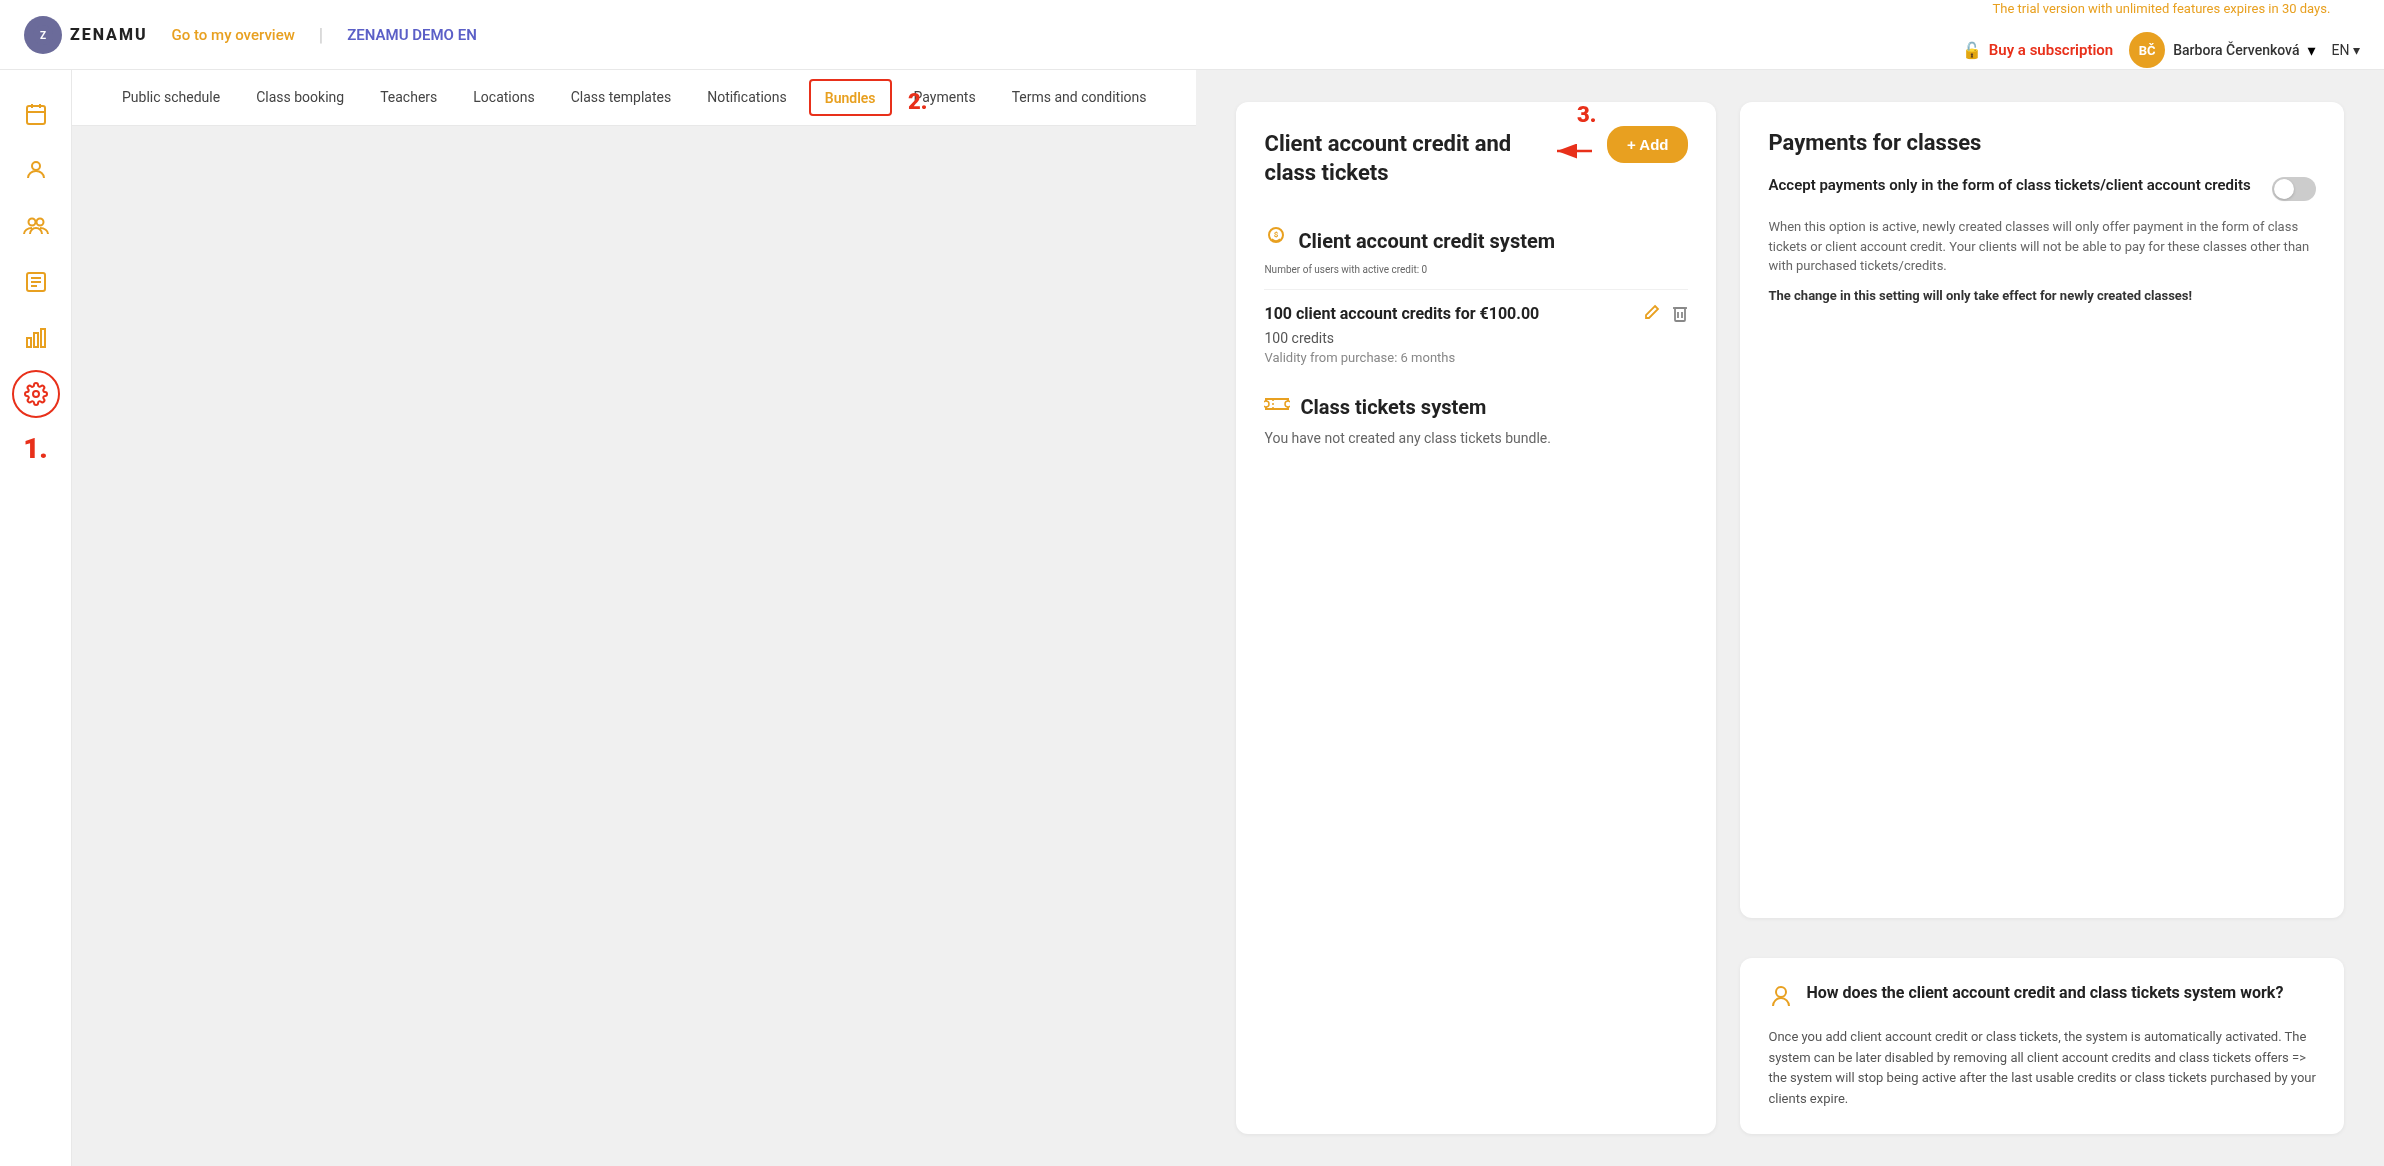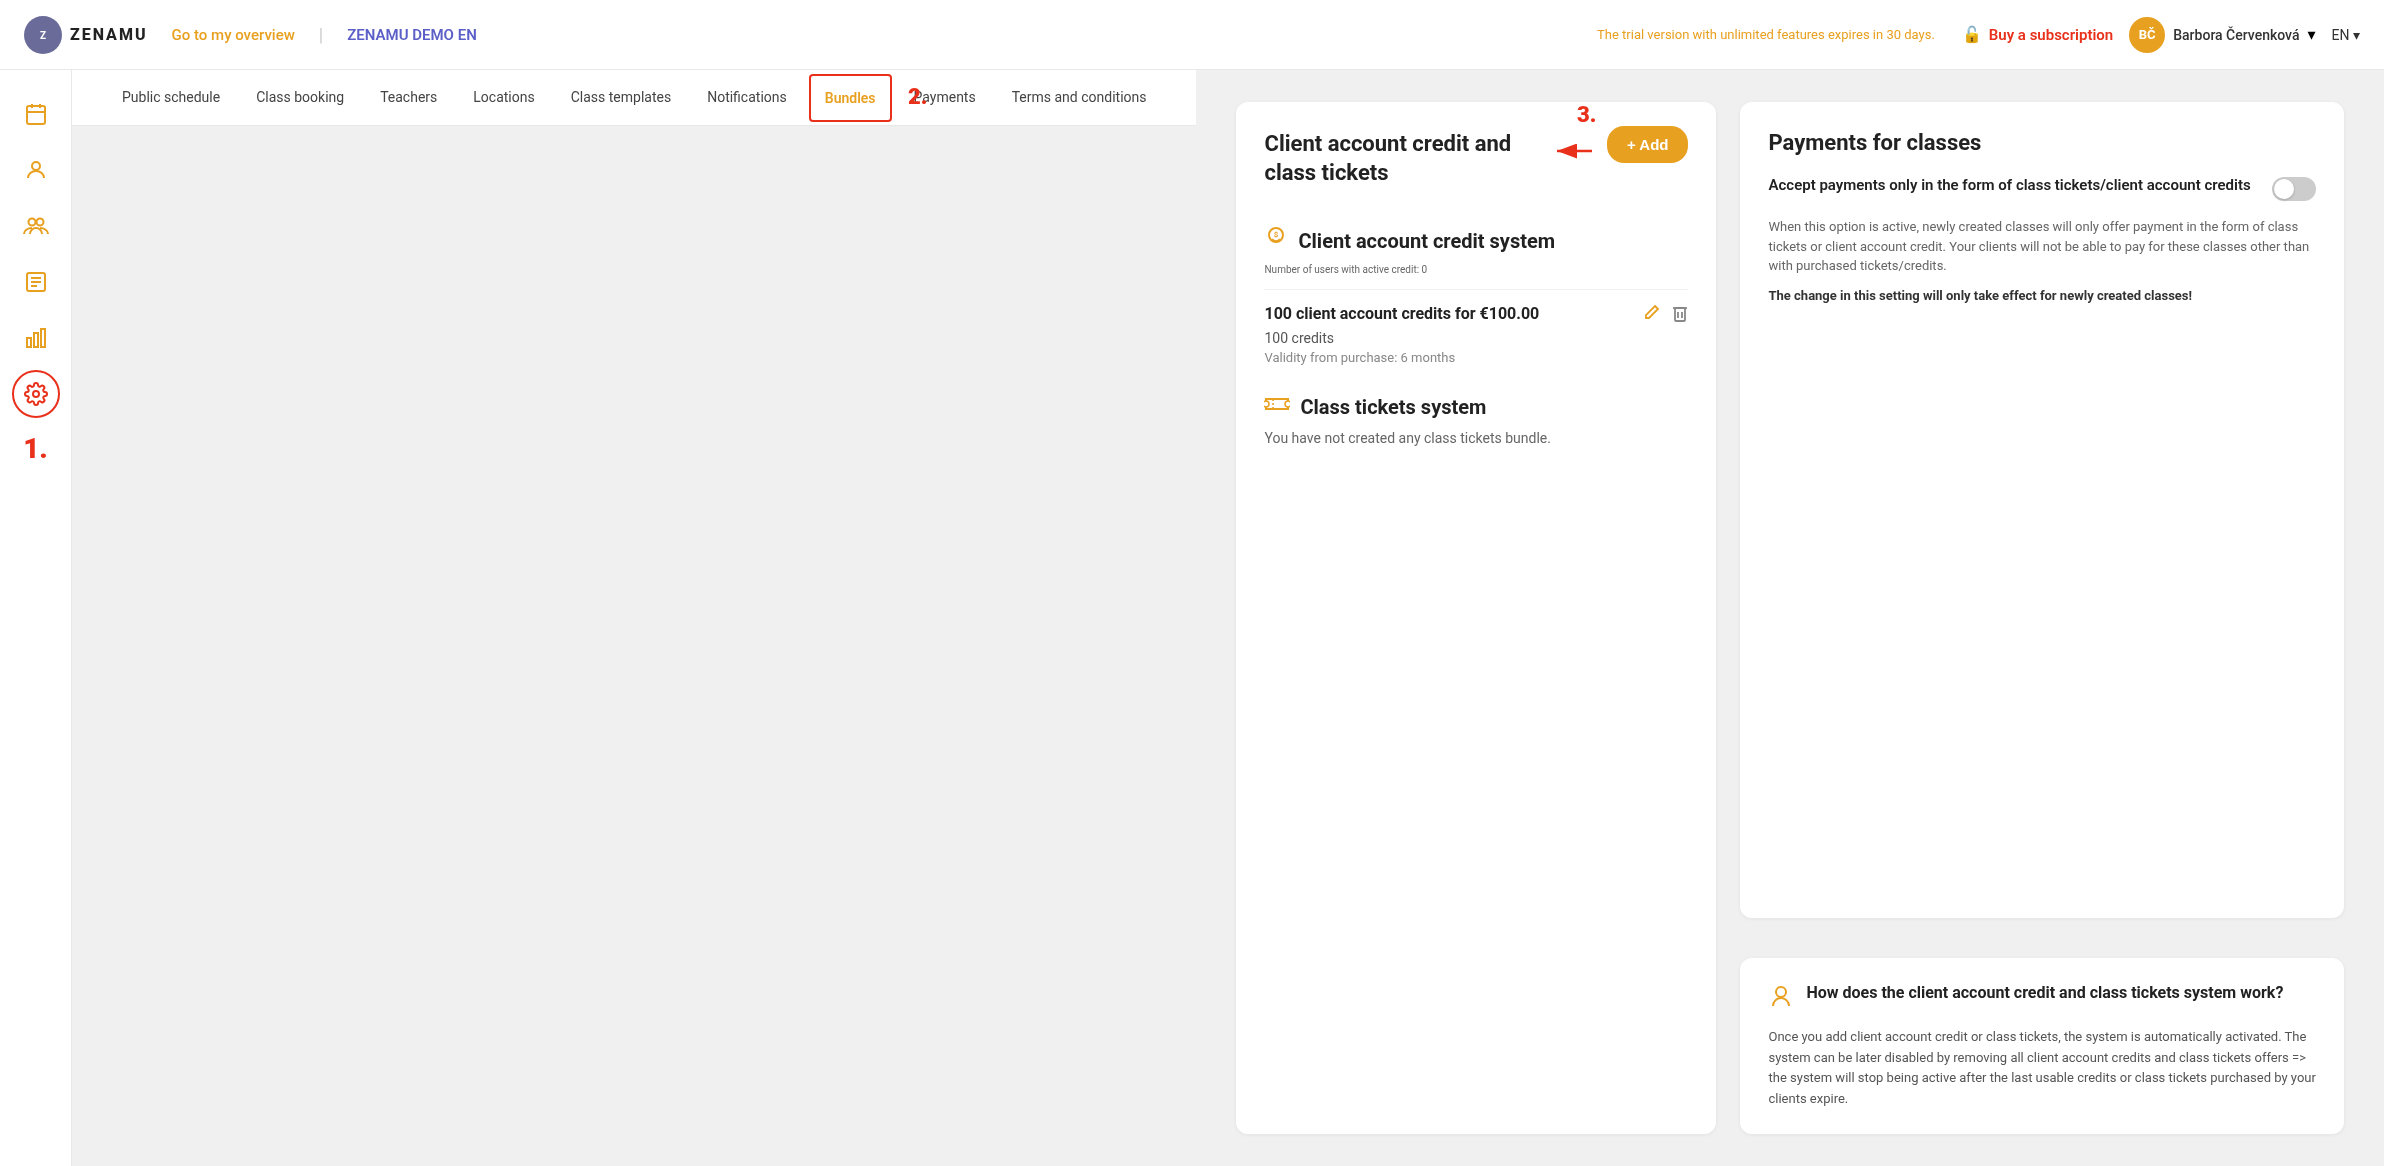--- a/index.html
+++ b/index.html
@@ -56,22 +56,22 @@
     }
     .header-demo {
       color: #5b5fc7;
       font-size: 15px;
       font-weight: 600;
     }
     .header-right {
       margin-left: auto;
       display: flex;
       align-items: center;
-      gap: 28px;
-      flex-direction: row;
+      gap: 16px;
+      flex-direction: column;
       justify-content: center;
     }
     .trial-notice {
       color: #e8a020;
       font-size: 13px;
       text-align: right;
     }
     .header-actions {
       display: flex;
       align-items: center;
@@ -176,21 +176,21 @@
       cursor: pointer;
       border-bottom: 2px solid transparent;
       white-space: nowrap;
     }
     .nav-item.highlighted {
       border: 2px solid #e8301a;
       border-radius: 4px;
       color: #e8a020;
       font-weight: 600;
       margin: 0 4px;
-      height: 48px;
+      height: 37px;
       padding: 4px 14px;
     }
 
     
     .page-body {
       padding: 32px 40px;
       display: flex;
       gap: 24px;
       flex: 1;
       position: relative;

